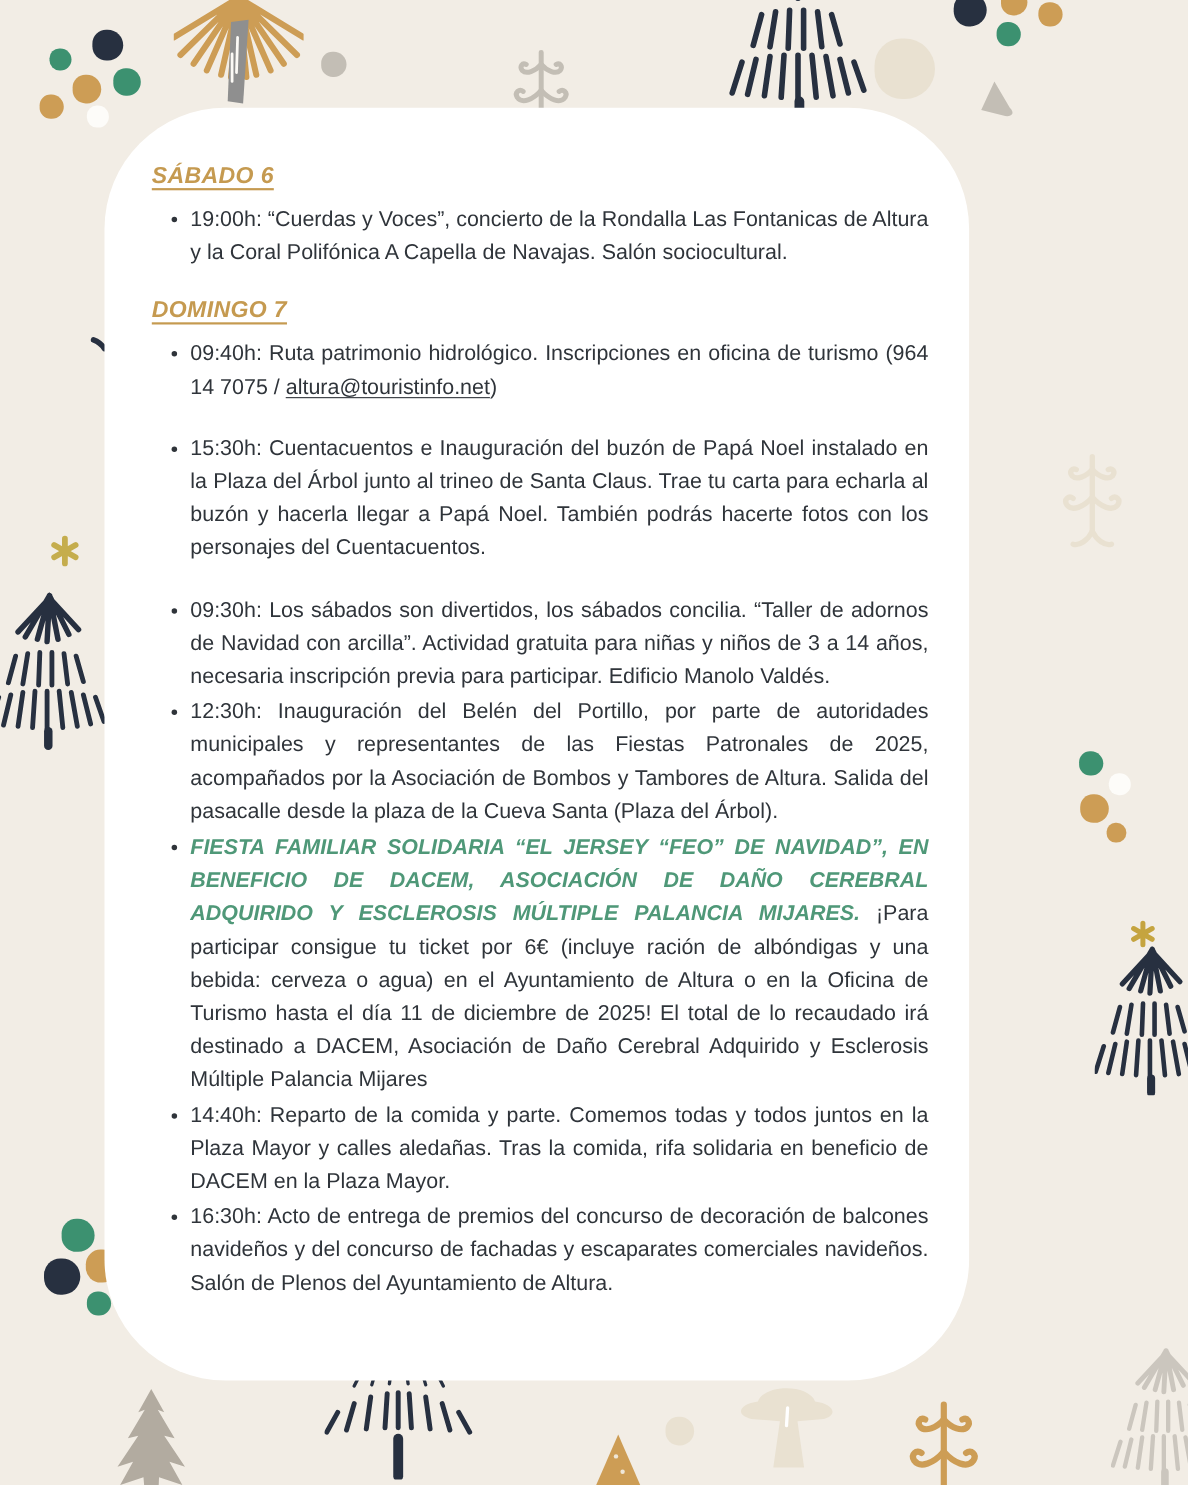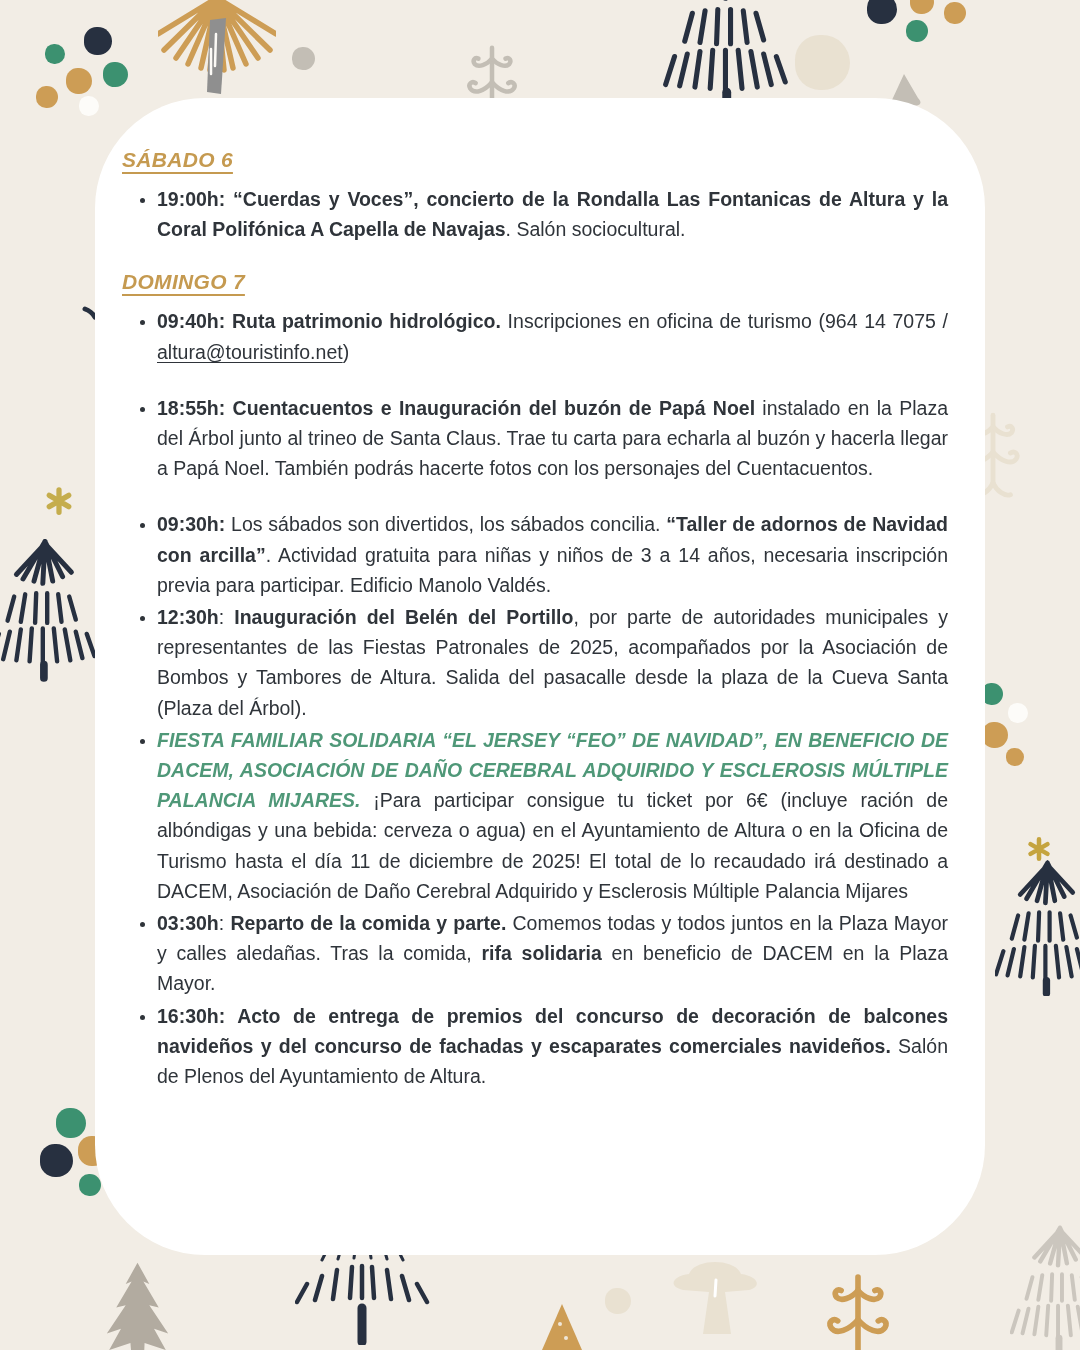--- a/index.html
+++ b/index.html
@@ -10,25 +10,25 @@
   .canvas{
     position:relative;
     width:1080px;height:1350px;
     background:var(--bg,#f2ede5);
     overflow:hidden;
   }
   .deco{position:absolute;z-index:1;}
   .dot{position:absolute;z-index:1;border-radius:47% 53% 52% 48%;}
   .card{
     position:absolute;z-index:2;
-    left:95px;top:98px;width:890px;height:1157px;
+    left:95px;top:98px;width:786px;height:1157px;
     background:var(--card,#fff);
     border-radius:110px;
     box-sizing:border-box;
-    padding:50px 37px 0 27px;
+    padding:50px 37px 0 43px;
   }
   .section{margin-top:26px;}
   .section:first-child{margin-top:0;}
   .heading{
     margin:0 0 12px 0;
     font-size:21px;
     font-weight:700;
     font-style:italic;
     color:var(--gold-text,#c59a50);
     text-decoration:underline;
@@ -41,21 +41,21 @@
     list-style:disc;
   }
   li.item{
     font-size:19.5px;
     line-height:30.2px;
     color:var(--text,#2f343a);
     text-align:justify;
     margin-bottom:2px;
   }
   li.item::marker{color:var(--text,#2f343a);font-size:17px;}
-  .seg-b{font-weight:700;}
+  .seg-b{font-weight:400;}
   .seg-g{font-weight:700;font-style:italic;color:var(--green-text,#4f9878);}
   .seg-u{text-decoration:underline;text-underline-offset:3px;cursor:pointer;}
   svg.deco{fill:none;stroke-linecap:round;stroke-linejoin:round;}
 </style>
 </head>
 <body>
 
 <svg width="0" height="0" style="position:absolute">
   <defs>
     <symbol id="sym-sketch-tree" viewBox="0 0 100 132">
@@ -197,28 +197,28 @@
           </ul>
         </div>
         <div class="section">
           <h2 class="heading">DOMINGO 7</h2>
           <ul class="items">
             <li class="item"><span class="seg-b">09:40h: Ruta patrimonio hidrológico.</span><span class="seg-r"> Inscripciones en oficina de turismo (964 14 7075 / </span><span class="seg-u">altura@touristinfo.net</span><span class="seg-r">)</span></li>
           </ul>
         </div>
         <div class="section">
           <ul class="items">
-            <li class="item"><span class="seg-b">18:55h: Cuentacuentos e Inauguración del buzón de Papá Noel</span><span class="seg-r"> instalado en la Plaza del Árbol junto al trineo de Santa Claus. Trae tu carta para echarla al buzón y hacerla llegar a Papá Noel. También podrás hacerte fotos con los personajes del Cuentacuentos.</span></li>
+            <li class="item"><span class="seg-b">15:30h: Cuentacuentos e Inauguración del buzón de Papá Noel</span><span class="seg-r"> instalado en la Plaza del Árbol junto al trineo de Santa Claus. Trae tu carta para echarla al buzón y hacerla llegar a Papá Noel. También podrás hacerte fotos con los personajes del Cuentacuentos.</span></li>
           </ul>
         </div>
         <div class="section">
           <ul class="items">
             <li class="item"><span class="seg-b">09:30h:</span><span class="seg-r"> Los sábados son divertidos, los sábados concilia. </span><span class="seg-b">“Taller de adornos de Navidad con arcilla”</span><span class="seg-r">. Actividad gratuita para niñas y niños de 3 a 14 años, necesaria inscripción previa para participar. Edificio Manolo Valdés.</span></li>
             <li class="item"><span class="seg-b">12:30h</span><span class="seg-r">: </span><span class="seg-b">Inauguración del Belén del Portillo</span><span class="seg-r">, por parte de autoridades municipales y representantes de las Fiestas Patronales de 2025, acompañados por la Asociación de Bombos y Tambores de Altura. Salida del pasacalle desde la plaza de la Cueva Santa (Plaza del Árbol).</span></li>
             <li class="item"><span class="seg-g">FIESTA FAMILIAR SOLIDARIA “EL JERSEY “FEO” DE NAVIDAD”, EN BENEFICIO DE DACEM, ASOCIACIÓN DE DAÑO CEREBRAL ADQUIRIDO Y ESCLEROSIS MÚLTIPLE PALANCIA MIJARES.</span><span class="seg-r"> ¡Para participar consigue tu ticket por 6€ (incluye ración de albóndigas y una bebida: cerveza o agua) en el Ayuntamiento de Altura o en la Oficina de Turismo hasta el día 11 de diciembre de 2025! El total de lo recaudado irá destinado a DACEM, Asociación de Daño Cerebral Adquirido y Esclerosis Múltiple Palancia Mijares</span></li>
-            <li class="item"><span class="seg-b">03:30h</span><span class="seg-r">: </span><span class="seg-b">Reparto de la comida y parte.</span><span class="seg-r"> Comemos todas y todos juntos en la Plaza Mayor y calles aledañas. Tras la comida, </span><span class="seg-b">rifa solidaria</span><span class="seg-r"> en beneficio de DACEM en la Plaza Mayor.</span></li>
+            <li class="item"><span class="seg-b">14:40h</span><span class="seg-r">: </span><span class="seg-b">Reparto de la comida y parte.</span><span class="seg-r"> Comemos todas y todos juntos en la Plaza Mayor y calles aledañas. Tras la comida, </span><span class="seg-b">rifa solidaria</span><span class="seg-r"> en beneficio de DACEM en la Plaza Mayor.</span></li>
             <li class="item"><span class="seg-b">16:30h: Acto de entrega de premios del concurso de decoración de balcones navideños y del concurso de fachadas y escaparates comerciales navideños.</span><span class="seg-r"> Salón de Plenos del Ayuntamiento de Altura.</span></li>
           </ul>
         </div>
       </div>
   </div>
 
 </div>
 
 </body></html>

